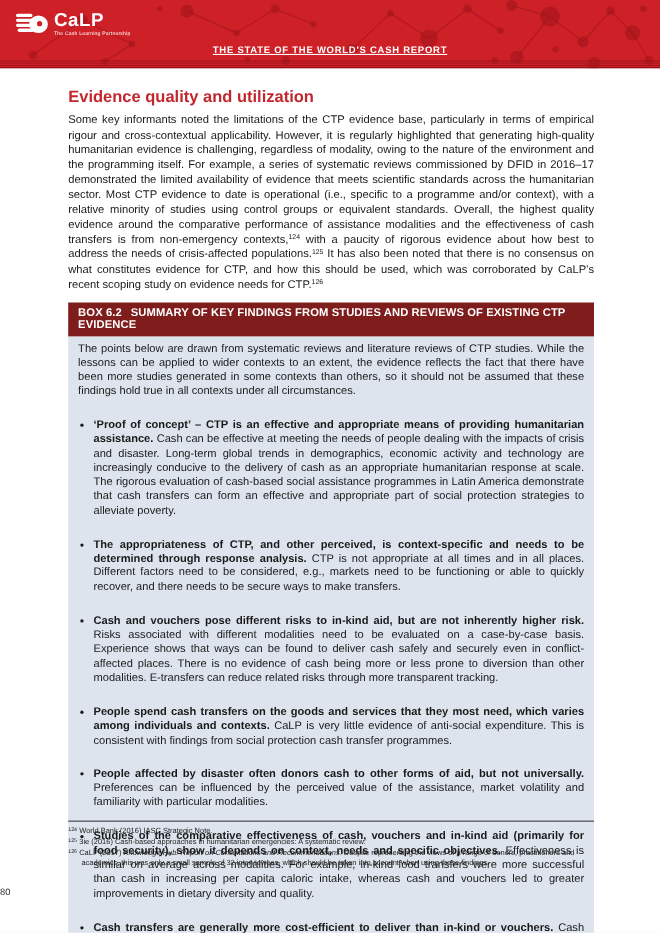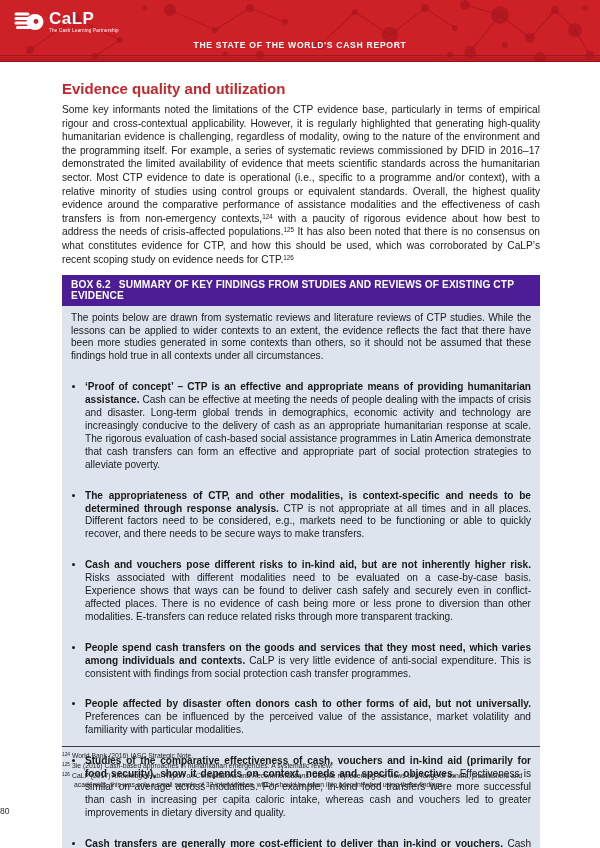--- a/index.html
+++ b/index.html
@@ -10,36 +10,36 @@
   }
   
   .banner{position:absolute;top:0;left:0;width:600px;height:62px;background:#ce2027;}
   .banner .pattern{position:absolute;top:0;left:0;width:600px;height:62px;}
   .logo{position:absolute;top:8px;left:14px;display:flex;align-items:flex-end;gap:5px;z-index:4;}
   .logo .hand{margin-top:2px;}
   .logo-name{color:#fff;font-weight:bold;font-size:17px;line-height:17px;letter-spacing:.5px;}
   .logo-tagline{color:#fff;font-size:4.6px;line-height:6px;letter-spacing:.2px;margin-top:1px;}
   .banner-title{
     position:absolute;bottom:12px;left:0;width:100%;text-align:center;z-index:3;
-    color:#ffffff;font-size:8.6px;letter-spacing:.7px;font-weight:bold;
+    color:#ffffff;font-size:8.6px;letter-spacing:.7px;font-weight:bold;text-decoration:underline;
   }
   .stripe{position:absolute;left:0;width:100%;z-index:2;}
   .stripe.s1{bottom:6px;height:1px;background:#9e141b;opacity:.85;}
   .stripe.s2{bottom:4px;height:1px;background:#a8161d;opacity:.8;}
   .stripe.s3{bottom:2px;height:1px;background:#9e141b;opacity:.85;}
   .stripe.s4{bottom:0;height:1.5px;background:#8c1016;}
   
   .content{position:absolute;left:62px;top:80px;width:478px;}
   .section-heading{font-size:15px;font-weight:bold;color:#c1272d;margin:0 0 6px 0;}
   .body-text{font-size:10.2px;line-height:13.6px;color:#191919;text-align:justify;margin:0;}
   sup.fnref{font-size:6.3px;line-height:0;vertical-align:3.5px;}
   
   .box{margin-top:9px;}
   .box-header{
-    background:#4c1d95;color:#ffffff;font-weight:bold;font-size:10.2px;
+    background:#7f1d1d;color:#ffffff;font-weight:bold;font-size:10.2px;
     padding:4px 9px 4.5px 9px;letter-spacing:.1px;
   }
   .box-header .box-label{margin-right:8px;}
   .box-body{
     background:#dde4ee;color:#191919;font-size:10.1px;line-height:12.9px;
     padding:6px 9px 8px 9px;text-align:justify;
   }
   .box-intro{margin:0 0 4px 0;}
   .box-list{margin:0;padding-left:14px;list-style:disc;}
   .box-list li{margin-top:18px;padding-left:0;}
@@ -138,21 +138,21 @@
   <p class="body-text"><span>Some key informants noted the limitations of the CTP evidence base, particularly in terms of empirical rigour and cross-contextual applicability. However, it is regularly highlighted that generating high-quality humanitarian evidence is challenging, regardless of modality, owing to the nature of the environment and the programming itself. For example, a series of systematic reviews commissioned by DFID in 2016–17 demonstrated the limited availability of evidence that meets scientific standards across the humanitarian sector. Most CTP evidence to date is operational (i.e., specific to a programme and/or context), with a relative minority of studies using control groups or equivalent standards. Overall, the highest quality evidence around the comparative performance of assistance modalities and the effectiveness of cash transfers is from non-emergency contexts,</span><sup class="fnref">124</sup><span> with a paucity of rigorous evidence about how best to address the needs of crisis-affected populations.</span><sup class="fnref">125</sup><span> It has also been noted that there is no consensus on what constitutes evidence for CTP, and how this should be used, which was corroborated by CaLP’s recent scoping study on evidence needs for CTP.</span><sup class="fnref">126</sup></p>
 
   <div class="box">
     <div class="box-header">
       <span class="box-label">BOX 6.2</span><span>SUMMARY OF KEY FINDINGS FROM STUDIES AND REVIEWS OF EXISTING CTP EVIDENCE</span>
     </div>
     <div class="box-body">
       <p class="box-intro">The points below are drawn from systematic reviews and literature reviews of CTP studies. While the lessons can be applied to wider contexts to an extent, the evidence reflects the fact that there have been more studies generated in some contexts than others, so it should not be assumed that these findings hold true in all contexts under all circumstances.</p>
       <ul class="box-list">
         <li><b>‘Proof of concept’ – CTP is an effective and appropriate means of providing humanitarian assistance.</b><span> Cash can be effective at meeting the needs of people dealing with the impacts of crisis and disaster. Long-term global trends in demographics, economic activity and technology are increasingly conducive to the delivery of cash as an appropriate humanitarian response at scale. The rigorous evaluation of cash-based social assistance programmes in Latin America demonstrate that cash transfers can form an effective and appropriate part of social protection strategies to alleviate poverty.</span></li>
-        <li><b>The appropriateness of CTP, and other modalities, is context-specific and needs to be determined through response analysis.</b><span> CTP is not appropriate at all times and in all places. Different factors need to be considered, e.g., markets need to be functioning or able to quickly recover, and there needs to be secure ways to make transfers.</span></li>
+        <li><b>The appropriateness of CTP, and other perceived, is context-specific and needs to be determined through response analysis.</b><span> CTP is not appropriate at all times and in all places. Different factors need to be considered, e.g., markets need to be functioning or able to quickly recover, and there needs to be secure ways to make transfers.</span></li>
         <li><b>Cash and vouchers pose different risks to in-kind aid, but are not inherently higher risk.</b><span> Risks associated with different modalities need to be evaluated on a case-by-case basis. Experience shows that ways can be found to deliver cash safely and securely even in conflict-affected places. There is no evidence of cash being more or less prone to diversion than other modalities. E-transfers can reduce related risks through more transparent tracking.</span></li>
         <li><b>People spend cash transfers on the goods and services that they most need, which varies among individuals and contexts.</b><span> CaLP is very little evidence of anti-social expenditure. This is consistent with findings from social protection cash transfer programmes.</span></li>
         <li><b>People affected by disaster often donors cash to other forms of aid, but not universally.</b><span> Preferences can be influenced by the perceived value of the assistance, market volatility and familiarity with particular modalities.</span></li>
         <li><b>Studies of the comparative effectiveness of cash, vouchers and in-kind aid (primarily for food security), show it depends on context, needs and specific objectives.</b><span> Effectiveness is similar on average across modalities. For example, in-kind food transfers were more successful than cash in increasing per capita caloric intake, whereas cash and vouchers led to greater improvements in dietary diversity and quality.</span></li>
         <li><b>Cash transfers are generally more cost-efficient to deliver than in-kind or vouchers.</b><span> Cash transfers have a lower cost per head than vouchers and in-kind aid, and vouchers have a lower cost than in-kind. More consistent and robust approaches to cost analysis are required to cover relevant dimensions including scale, context, procurement practices and hidden costs.</span></li>
       </ul>
     </div>
   </div>
 </div>
 

